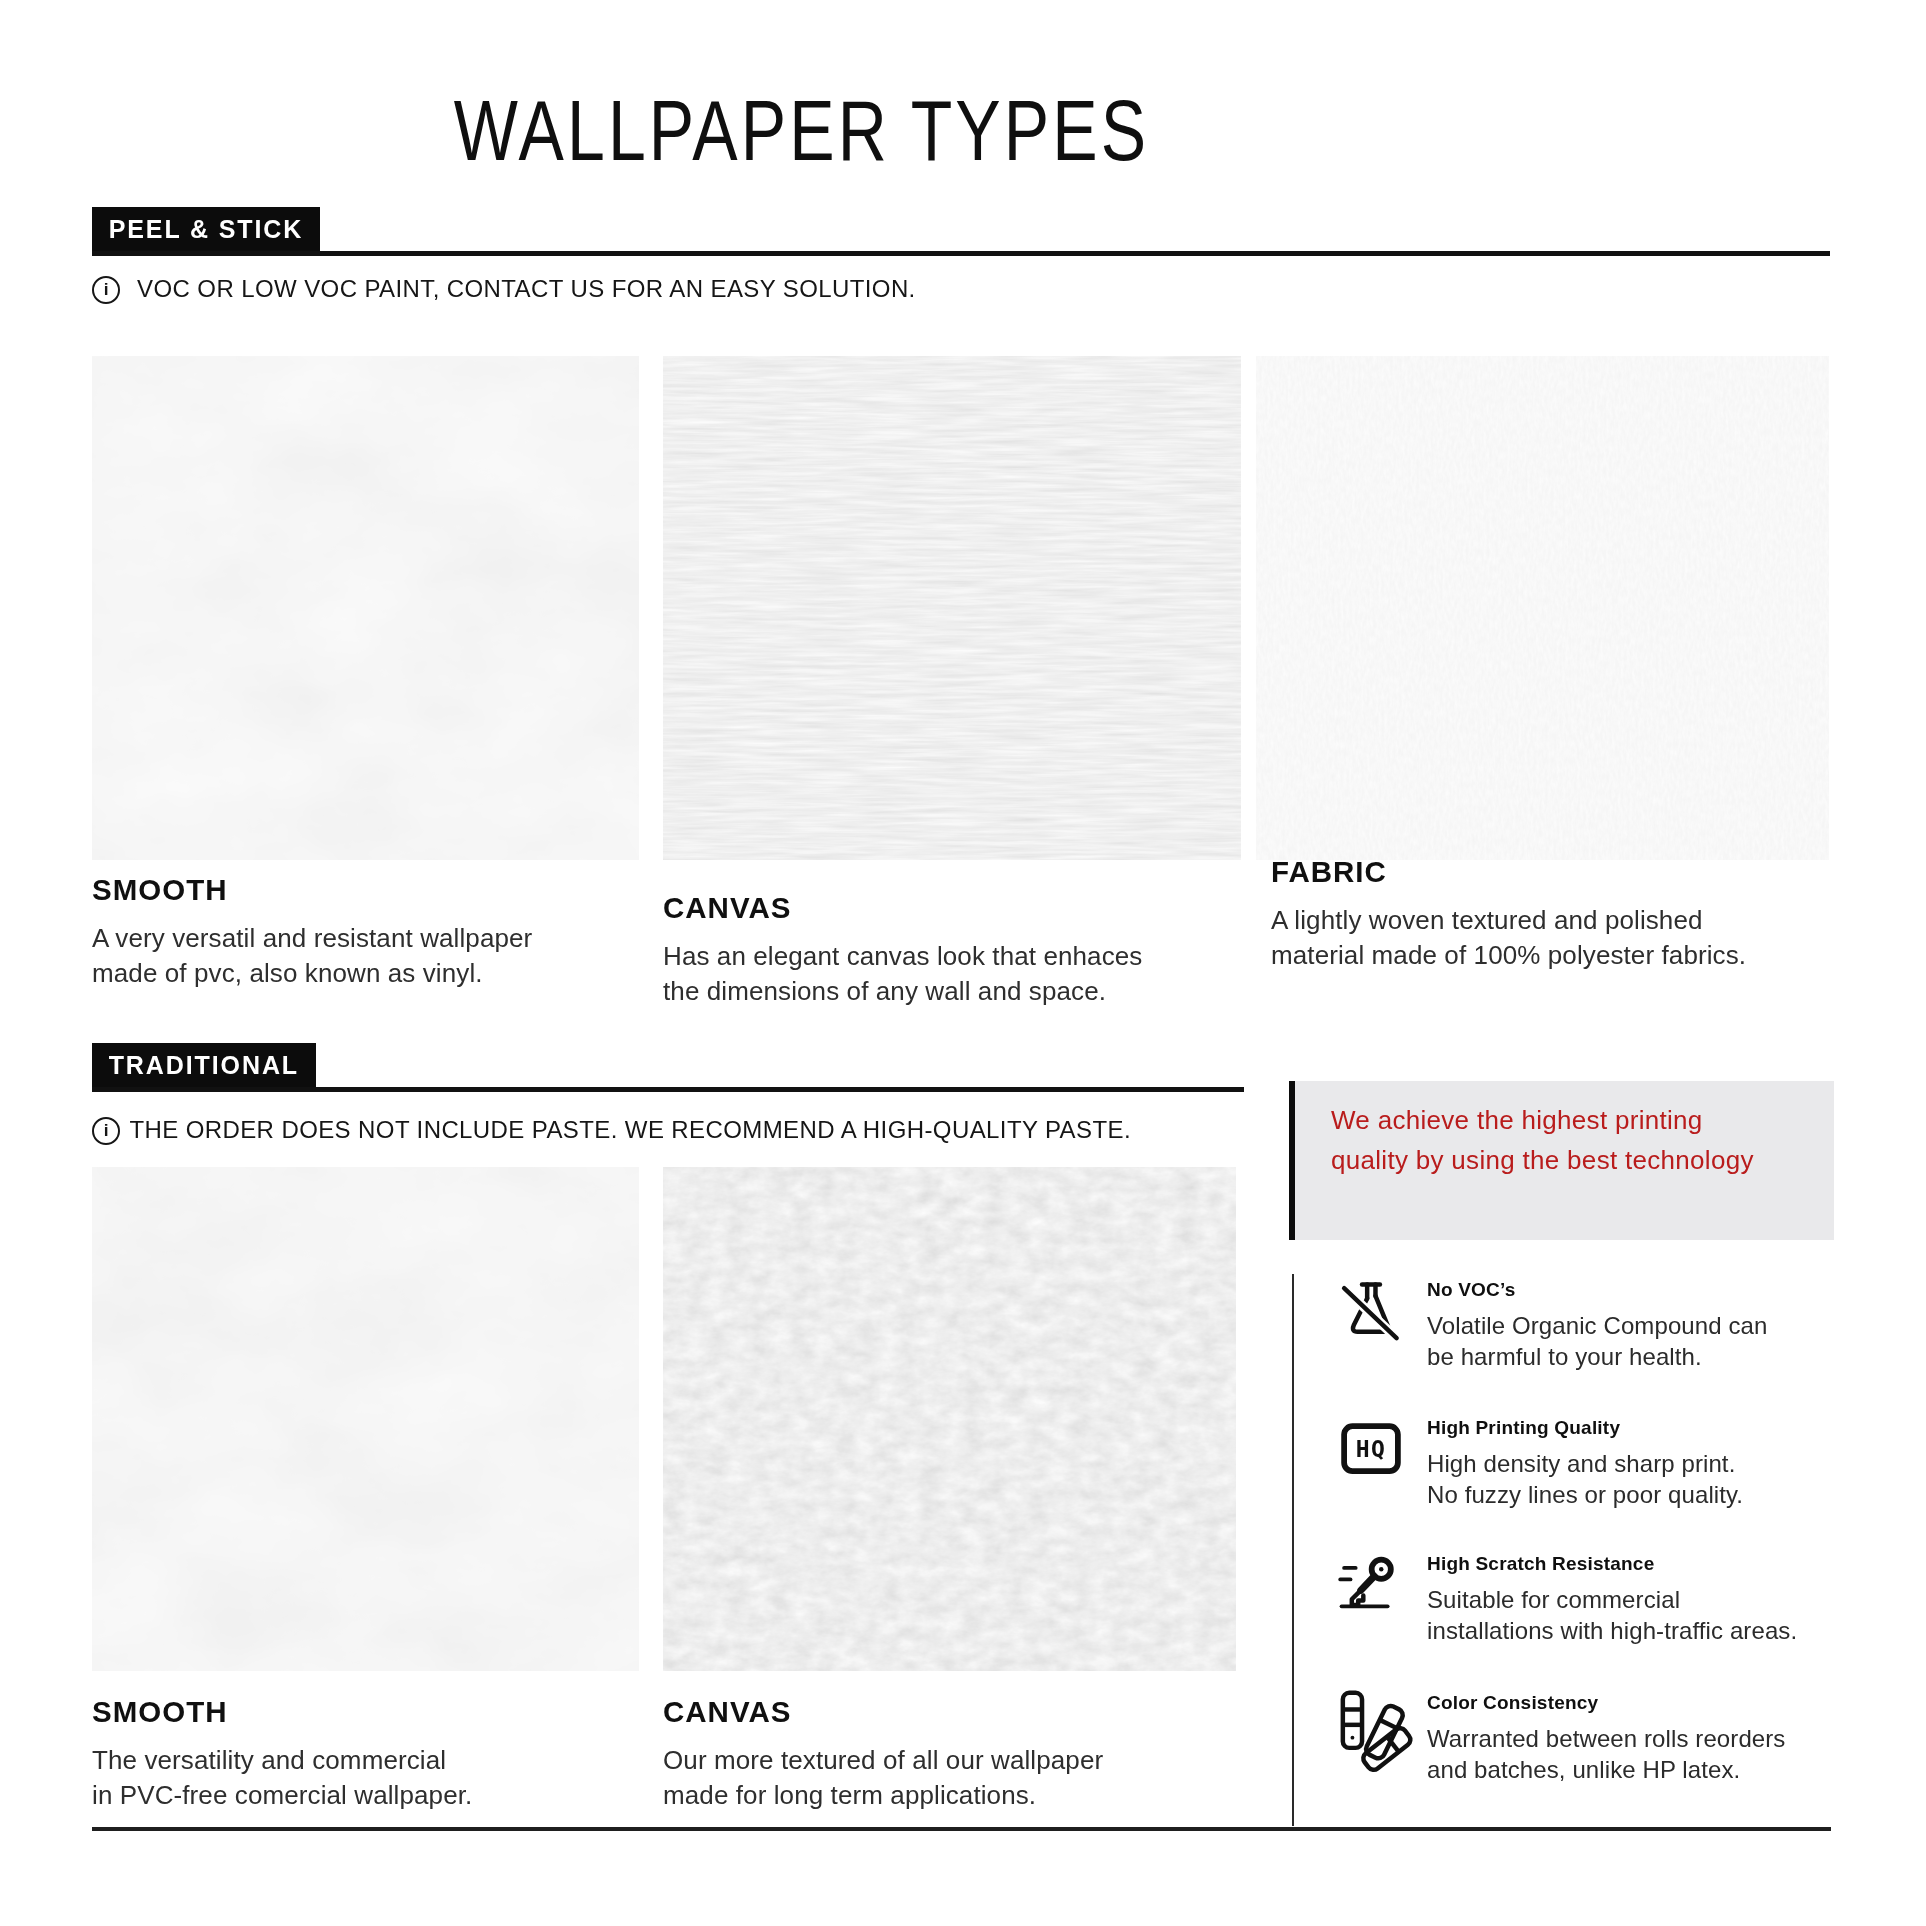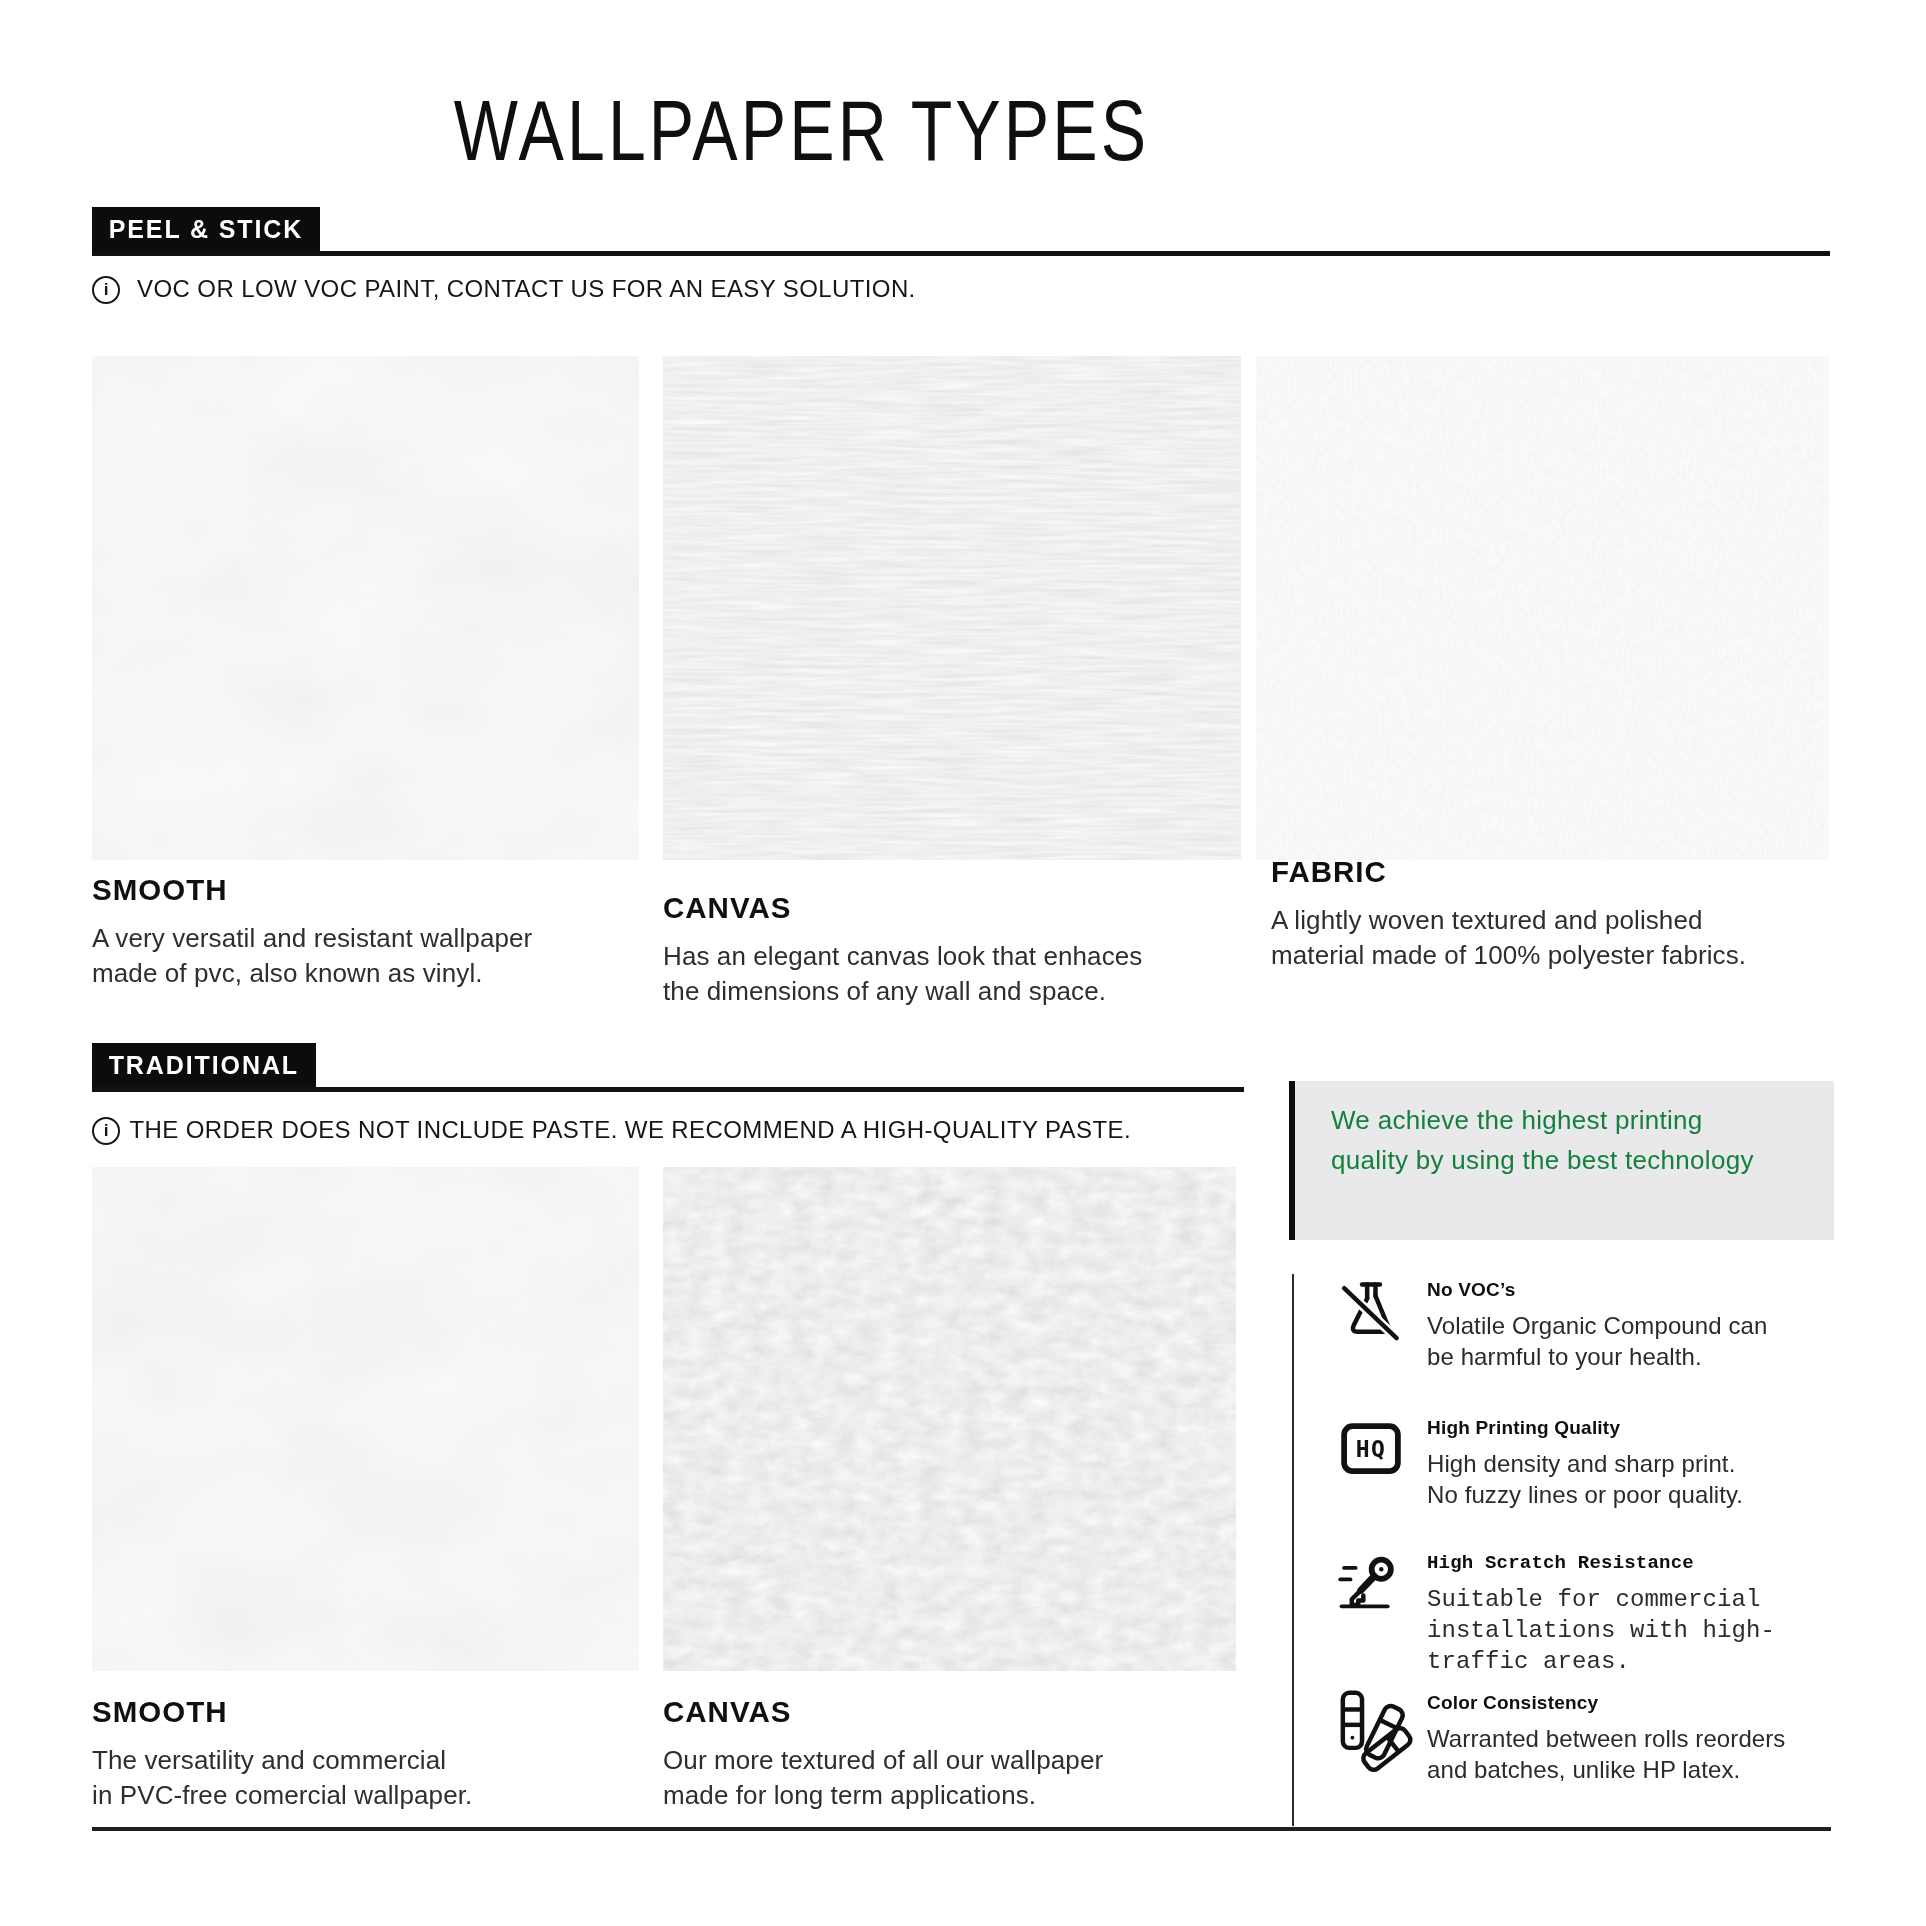--- a/index.html
+++ b/index.html
@@ -28,21 +28,21 @@
   
   .swatch{overflow:hidden;background:#eeeeef;}
   .swatch svg{display:block;width:100%;height:100%;}
 
   
   .cap-name{font-size:29.5px;font-weight:700;letter-spacing:1px;color:#101010;line-height:36px;}
   .cap-desc{margin-top:13px;font-size:26px;line-height:35px;color:#2e2e2e;letter-spacing:0.1px;}
 
   
   .quality-box{background:#e9e9eb;border-left:6.4px solid #0c0c0c;}
-  .quality-text{padding:19px 19px 0 36px;font-size:26px;line-height:40px;color:#15803d;letter-spacing:0.3px;}
+  .quality-text{padding:19px 19px 0 36px;font-size:26px;line-height:40px;color:#b91c1c;letter-spacing:0.3px;}
 
   
   .features-divider{width:1.9px;background:#2a2a2a;}
   .feat-title{font-size:19px;font-weight:700;color:#0f0f0f;line-height:33px;letter-spacing:0.2px;}
   .feat-desc{margin-top:3.9px;font-size:24px;line-height:31px;color:#2b2b2b;letter-spacing:0.1px;}
   .feat-icon svg{display:block;width:100%;height:100%;overflow:visible;}
 
   .bottom-rule{height:3.9px;background:#1f1f1f;}
 </style>
 </head>
@@ -247,21 +247,21 @@
         <line x1="8" y1="28" x2="26" y2="28" stroke-width="6"></line>
         <line x1="2" y1="46" x2="18" y2="46" stroke-width="6"></line>
         <line x1="4" y1="88" x2="76" y2="88" stroke-width="6"></line>
         <circle cx="66" cy="30" r="15" stroke-width="9"></circle>
         <circle cx="66" cy="30" r="3.5" fill="#111" stroke="none"></circle>
         <path d="M55,41 L34,63" stroke-width="11"></path>
         <path d="M34,63 L20,77 L20,86 L30,86 L30,79 L38,79 L38,71" stroke-width="7" stroke-linejoin="round"></path>
       </g>
     </svg>
   </div>
-  <div class="abs" style="left:1427px;top:1547px;width:449px;font-family:Liberation Mono, monospace;">
+  <div class="abs" style="left:1427px;top:1547px;width:449px;">
     <div class="feat-title">High Scratch Resistance</div>
     <div class="feat-desc">
       <span style="display:block">Suitable for commercial</span>
       <span style="display:block">installations with high-traffic areas.</span>
     </div>
   </div>
 
   <div class="abs feat-icon" style="left:1339px;top:1689px;width:64px;height:64px;">
     <svg viewBox="0 0 100 100">
       <g stroke="#111" fill="none" stroke-width="7" stroke-linejoin="round">

